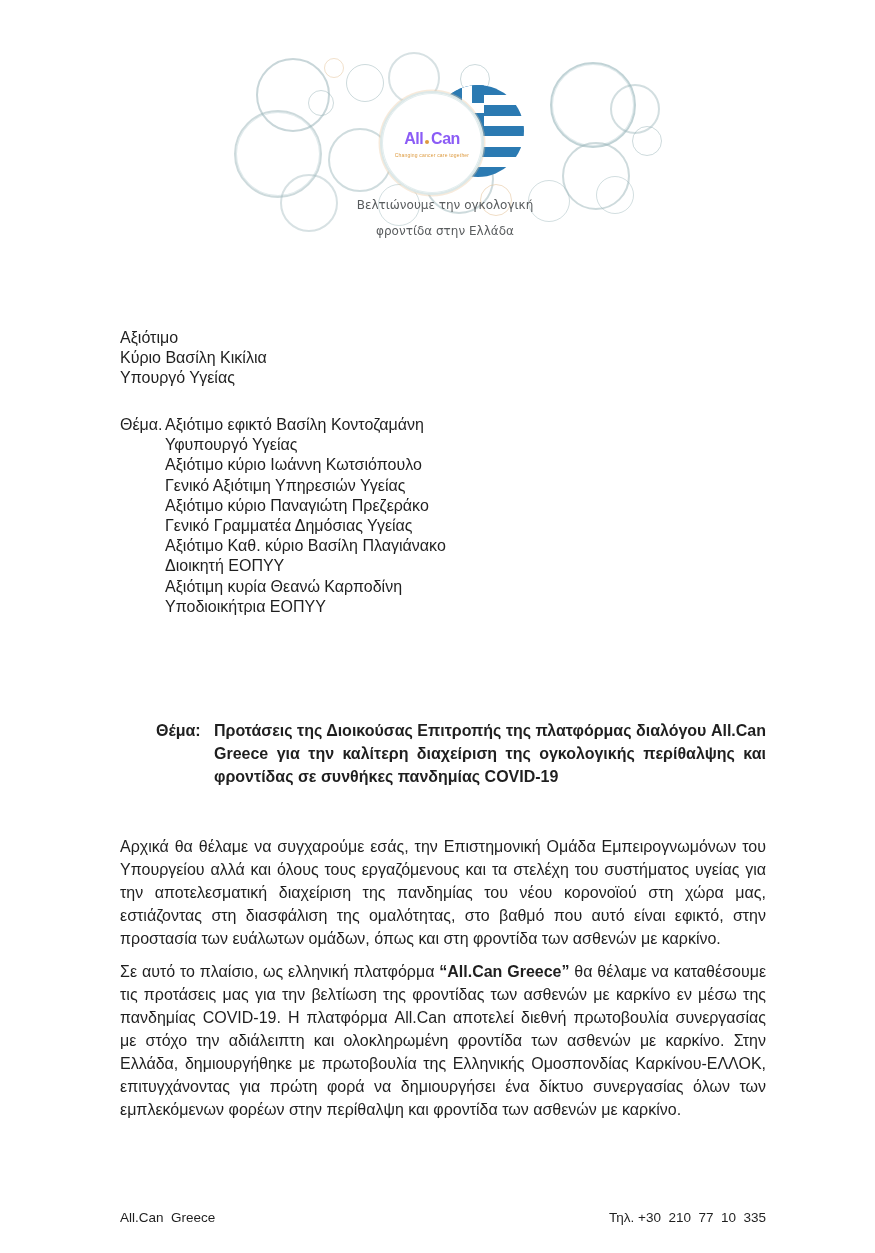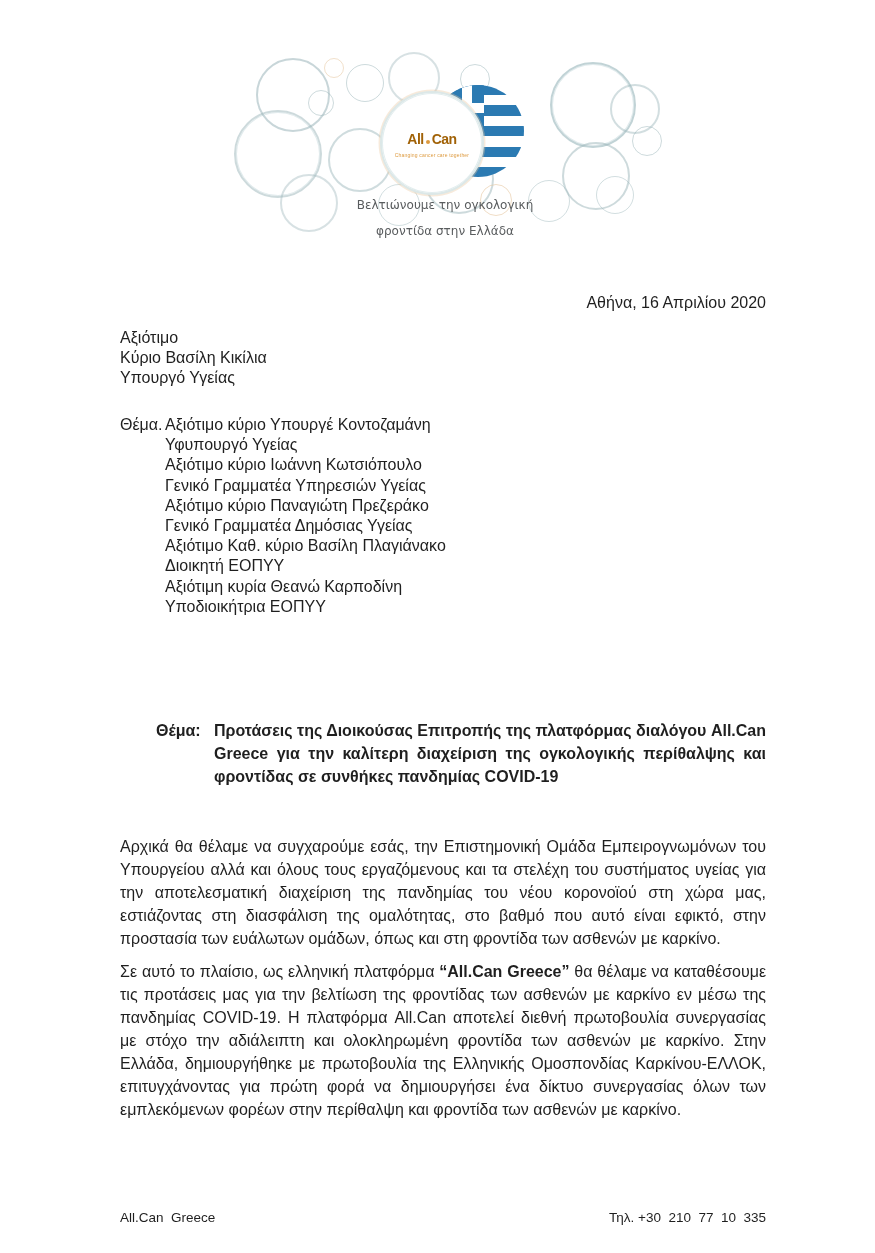--- a/index.html
+++ b/index.html
@@ -12,21 +12,21 @@
   
   .logo-area{position:absolute;left:228px;top:58px;width:420px;height:190px;}
   .bubble{position:absolute;border-radius:50%;}
   .allcan-circle{
     position:absolute;left:152px;top:33px;width:100px;height:100px;border-radius:50%;
     background:#fff;border:2px solid #dce8e8;
     box-shadow:0 0 0 1.5px rgba(235,200,160,.38), inset 0 0 0 1px rgba(190,215,218,.45);
     z-index:3;display:flex;flex-direction:column;align-items:center;justify-content:center;
   }
   .allcan-wordmark{
-    font-size:14px;font-weight:bold;color:#a16207;letter-spacing:-.5px;line-height:22px;
+    font-size:16px;font-weight:bold;color:#8b5cf6;letter-spacing:-.5px;line-height:22px;
     display:flex;align-items:baseline;
   }
   .allcan-dot{display:inline-block;width:4px;height:4px;border-radius:50%;
     background:#dd9a3f;margin:0 2px 1px 2px;}
   .allcan-sub{font-size:5px;color:#dd9a3f;margin-top:2px;letter-spacing:.2px;white-space:nowrap;}
   .flag-circle{
     position:absolute;left:204px;top:27px;width:92px;height:92px;border-radius:50%;
     overflow:hidden;z-index:2;
     background:repeating-linear-gradient(to bottom,#2b7ab2 0 10.25px,#ffffff 10.25px 20.5px);
   }
@@ -102,35 +102,34 @@
     </div>
   </div>
 
   <div class="gr-tagline">
     <div>Βελτιώνουμε την ογκολογική</div>
     <div>φροντίδα στην Ελλάδα</div>
   </div>
 
   <div class="content">
 
-    <div class="date">Αθήνα, 16 Απριλίου 2020</div>
 
     <div class="recipient">
       <div>Αξιότιμο</div>
       <div>Κύριο Βασίλη Κικίλια</div>
       <div>Υπουργό Υγείας</div>
     </div>
 
     <div class="cc">
       <div class="cc-label">Θέμα.</div>
       <div class="cc-names">
-        <div>Αξιότιμο κύριο Υπουργέ Κοντοζαμάνη</div>
+        <div>Αξιότιμο εφικτό Βασίλη Κοντοζαμάνη</div>
         <div>Υφυπουργό Υγείας</div>
         <div>Αξιότιμο κύριο Ιωάννη Κωτσιόπουλο</div>
-        <div>Γενικό Γραμματέα Υπηρεσιών Υγείας</div>
+        <div>Γενικό Αξιότιμη Υπηρεσιών Υγείας</div>
         <div>Αξιότιμο κύριο Παναγιώτη Πρεζεράκο</div>
         <div>Γενικό Γραμματέα Δημόσιας Υγείας</div>
         <div>Αξιότιμο Καθ. κύριο Βασίλη Πλαγιάνακο</div>
         <div>Διοικητή ΕΟΠΥΥ</div>
         <div>Αξιότιμη κυρία Θεανώ Καρποδίνη</div>
         <div>Υποδιοικήτρια ΕΟΠΥΥ</div>
       </div>
     </div>
 
 

